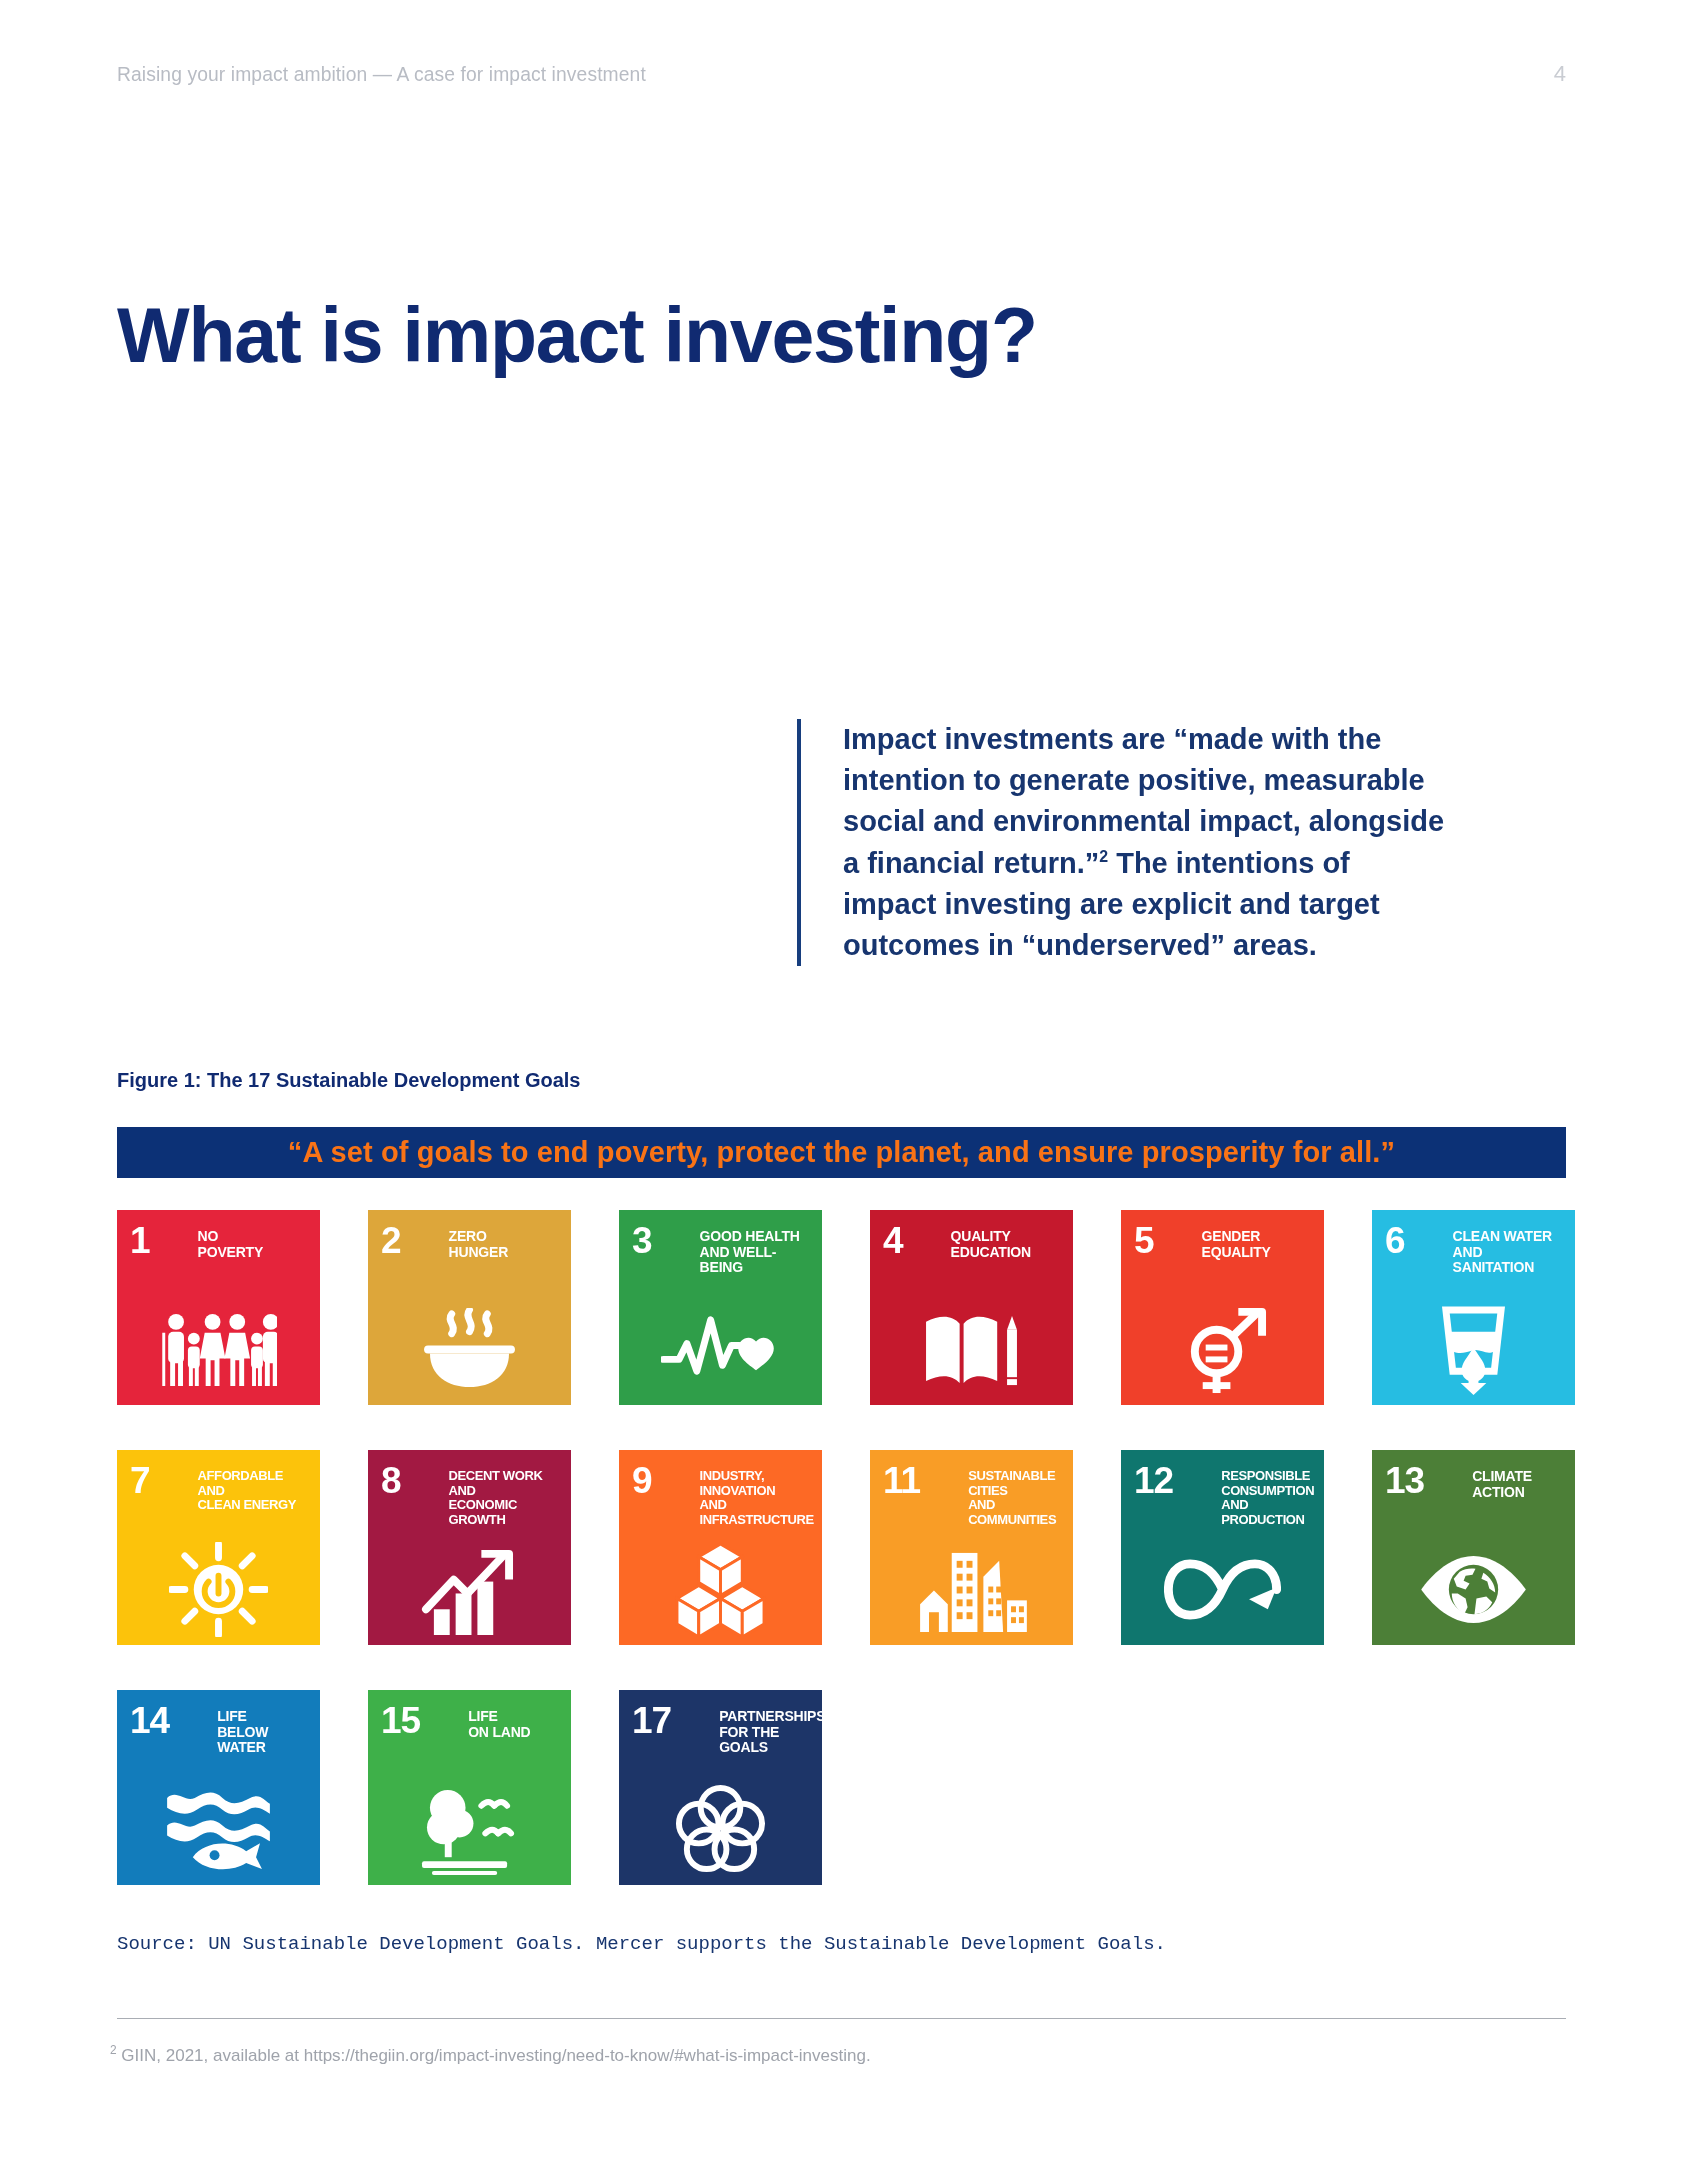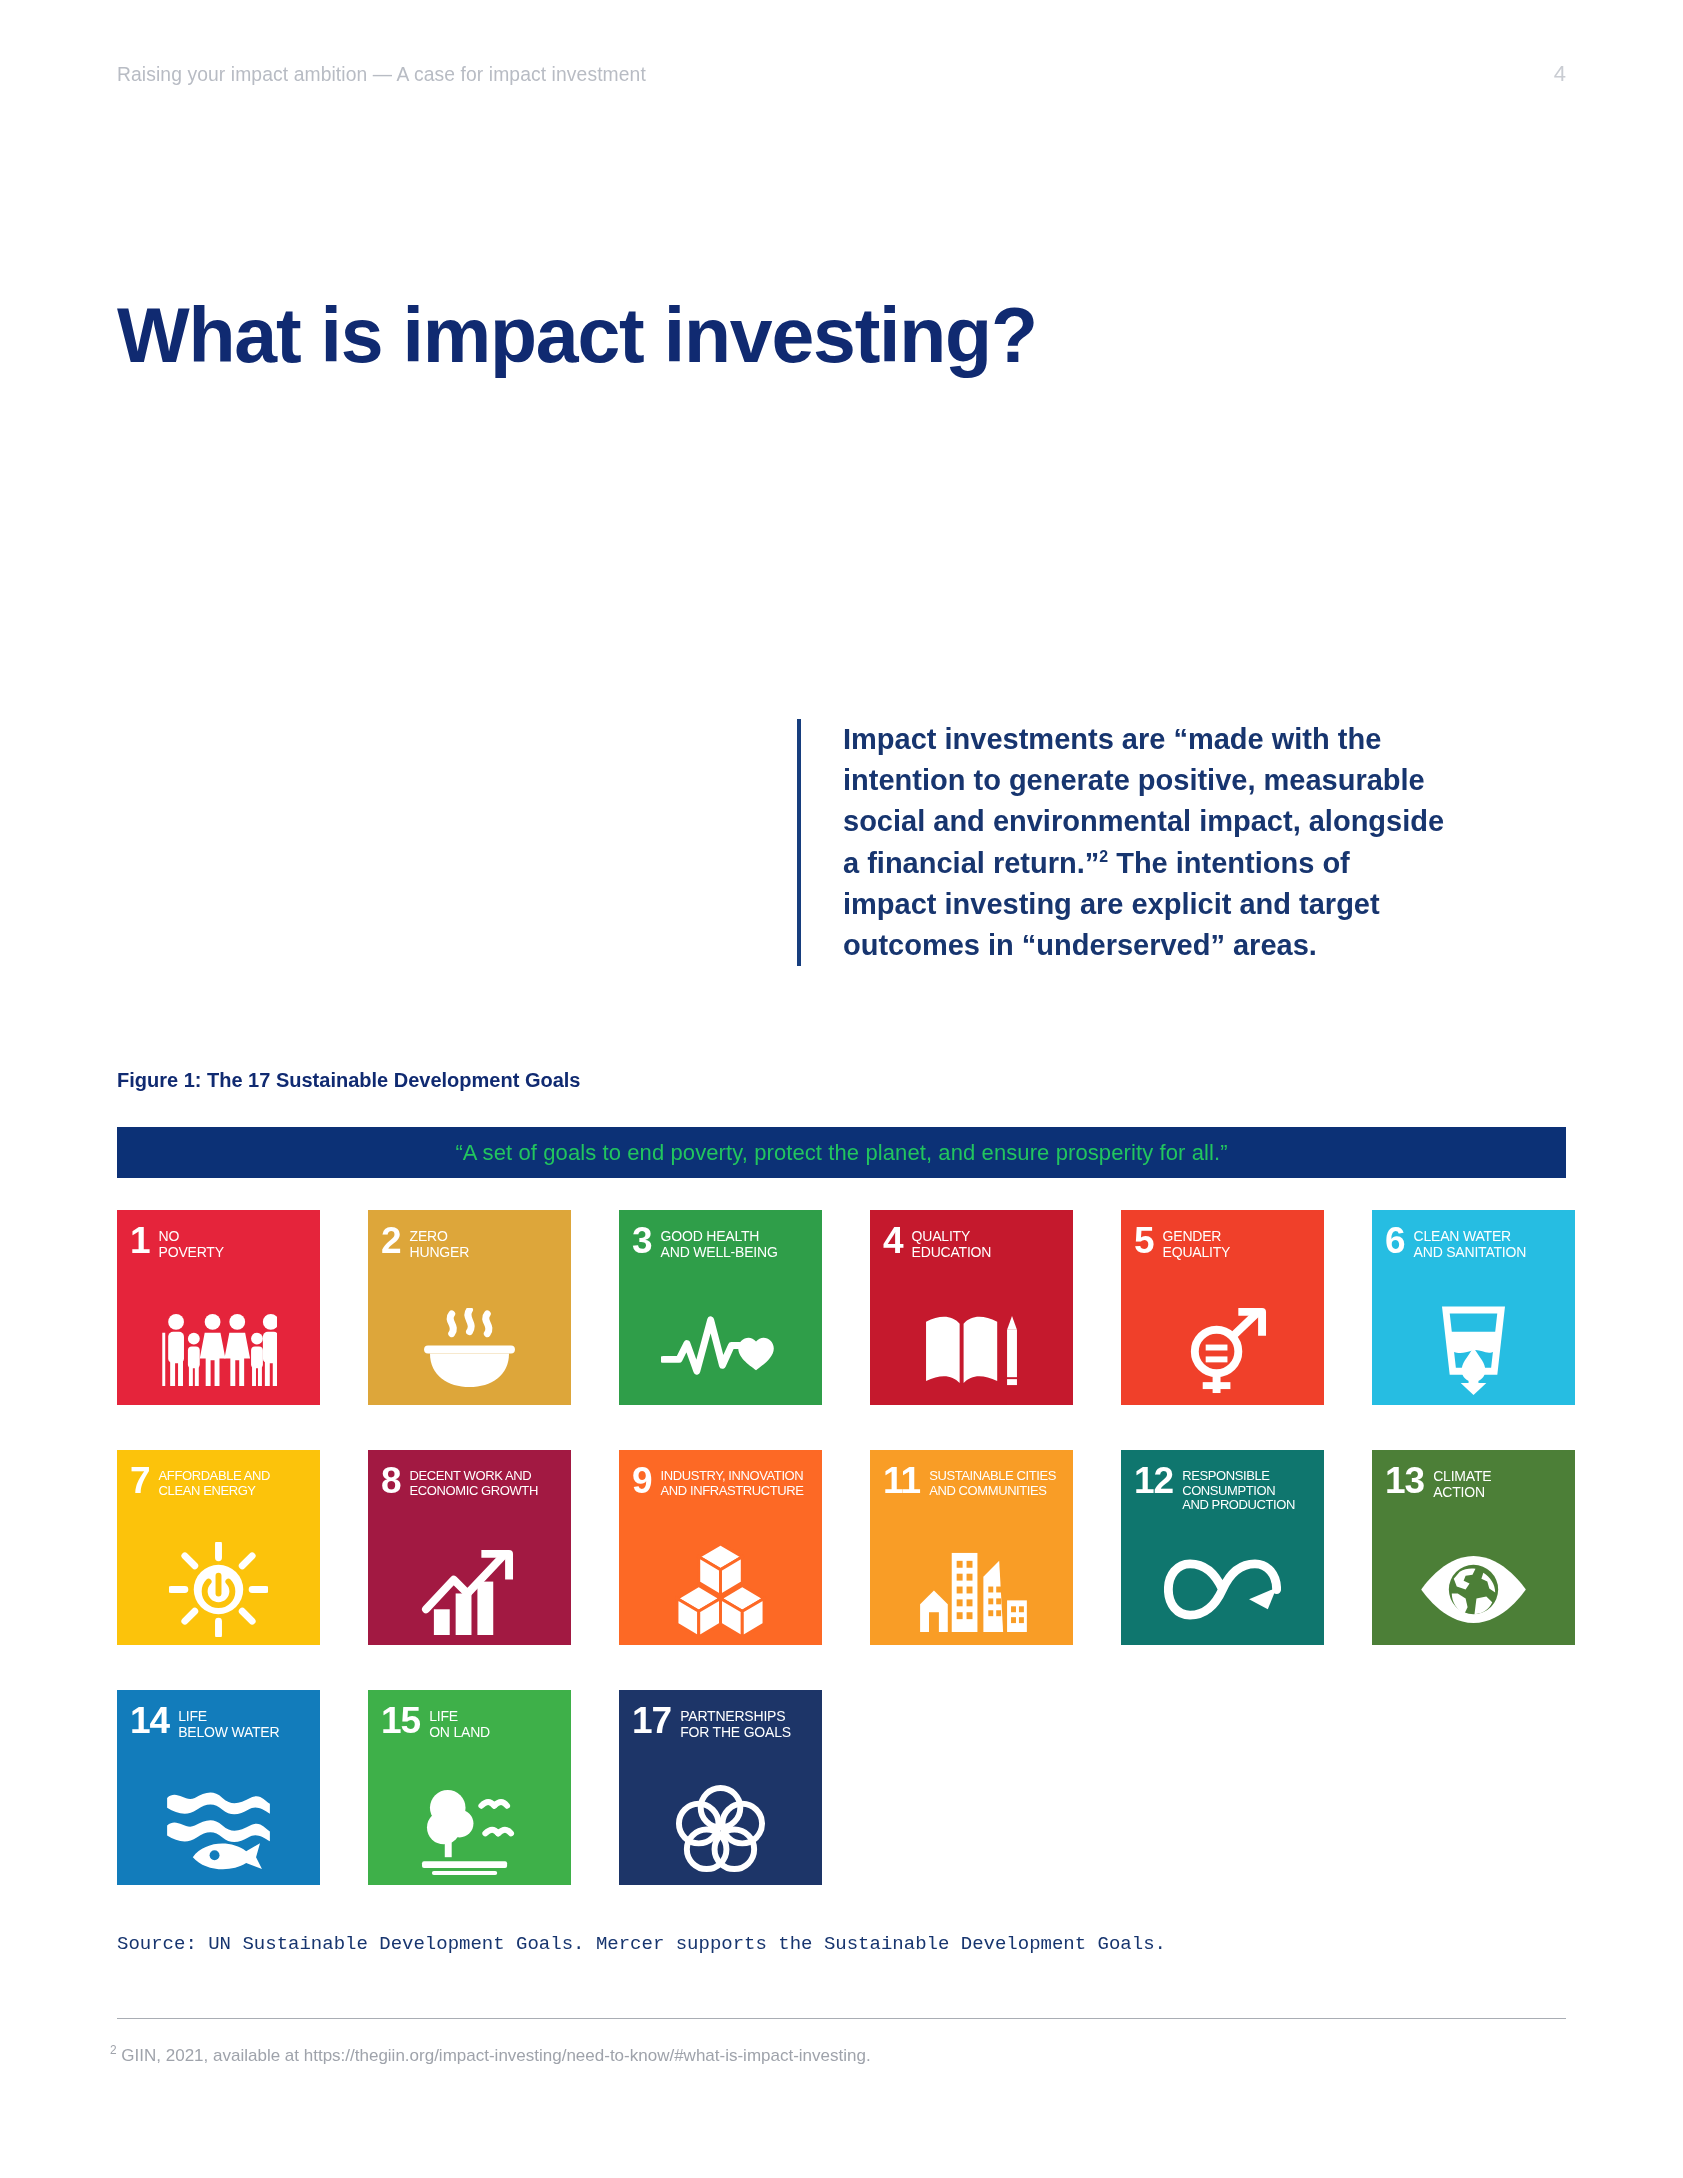--- a/index.html
+++ b/index.html
@@ -87,23 +87,23 @@
     top: 1127px;
     left: 117px;
     width: 1449px;
     height: 51px;
     background: #0c3176;
     display: flex;
     align-items: center;
     justify-content: center;
   }
   .figure-banner-text {
-    color: #22c55e;
-    font-size: 22px;
-    font-weight: normal;
+    color: #f97316;
+    font-size: 29px;
+    font-weight: bold;
     letter-spacing: 0.1px;
   }
 
   .sdg-grid {
     position: absolute;
     top: 1210px;
     left: 117px;
     width: 1449px;
     display: grid;
     grid-template-columns: repeat(6, 203px);
@@ -128,25 +128,26 @@
     font-size: 37px;
     font-weight: bold;
     line-height: 0.82;
     font-family: "Liberation Sans", sans-serif;
     letter-spacing: -1px;
     flex: none;
   }
   .sdg-label {
     color: #ffffff;
     font-size: 14px;
-    font-weight: normal;
+    font-weight: bold;
     line-height: 1.12;
     letter-spacing: -0.2px;
     text-transform: uppercase;
     padding-top: 3px;
+    margin-left: 39px;
   }
   .sdg-label.tight { font-size: 13px; letter-spacing: -0.4px; }
 
   .sdg-icon {
     position: absolute;
     left: 0; right: 0;
     bottom: 8px;
     height: 95px;
     display: flex;
     align-items: center;

